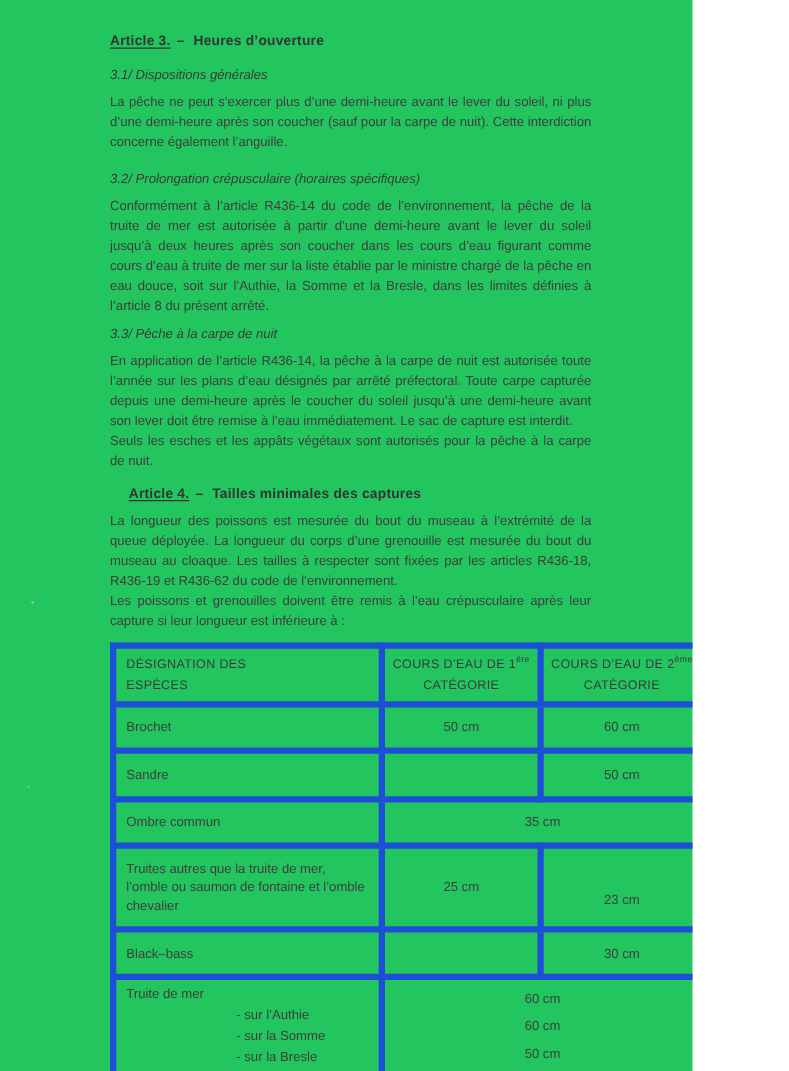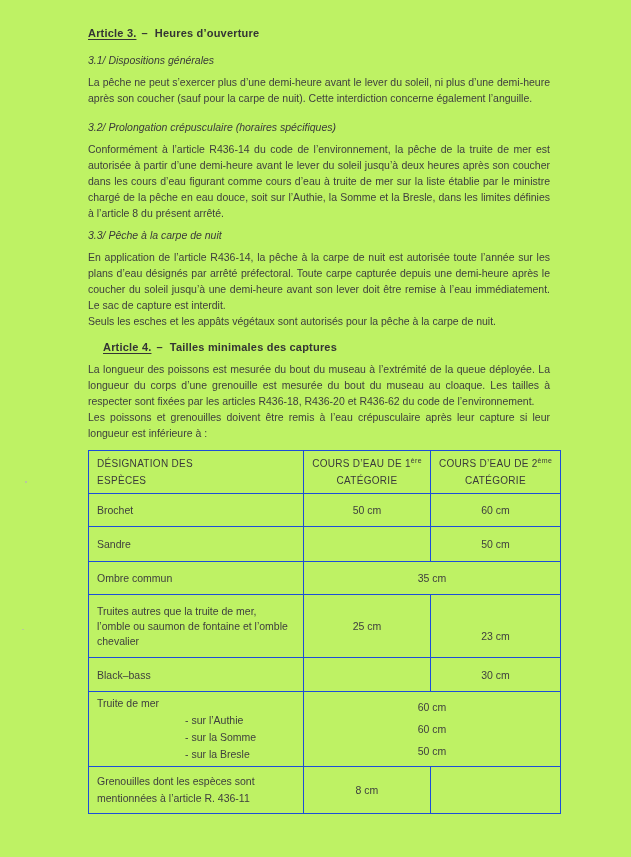--- a/index.html
+++ b/index.html
@@ -1,37 +1,37 @@
 <!DOCTYPE html>
 <html lang="fr"><head>
 <meta charset="utf-8">
 <style>
   html,body{margin:0;padding:0;background:#ffffff;}
   .page{
     position:relative;
-    width:631px;height:857px;
-    background:#bef264;
+    width:554px;height:857px;
+    background:#22c55e;
     font-family:"Liberation Sans","DejaVu Sans",sans-serif;
     color:#3e3e3e;
     overflow:hidden;
     box-sizing:border-box;
   }
   .content{padding:27px 81px 0 88px;}
   .article-title{font-size:11px;font-weight:bold;color:#343434;letter-spacing:.2px;}
   .article-title .ref{text-decoration:underline;text-underline-offset:2px;}
   .article-title .dash{margin:0 7px 0 5px;}
   .art4{margin-top:12px;margin-left:15px;}
   .sub{margin-top:15px;font-size:10.5px;font-style:italic;color:#3a3a3a;}
   .sub-33{margin-top:8px;font-style:italic;}
   p{margin:8px 0 0 0;font-size:10.5px;line-height:16px;text-align:justify;color:#3e3e3e;}
   p.cont{margin-top:0;}
   
   .tbl-wrap{margin:9px 0 0 88px;}
   table{border-collapse:collapse;table-layout:fixed;width:472px;font-size:10.5px;color:#3e3e3e;}
-  td{border:1px solid #1d4ed8;padding:0;vertical-align:middle;}
+  td{border:5px solid #1d4ed8;padding:0;vertical-align:middle;}
   td.species{padding:3px 6px 3px 8px;text-align:left;}
   td.val{text-align:center;}
   tr.r-head td{height:36px;}
   tr.r-head td.species{font-size:10px;letter-spacing:.3px;color:#3a3a3a;}
   tr.r-head td.val{font-size:10px;letter-spacing:.3px;color:#3a3a3a;}
   tr.r-head .hline{line-height:17px;}
   sup{font-size:7px;vertical-align:super;line-height:0;}
   tr.r-brochet td{height:26px;}
   tr.r-sandre td{height:28px;}
   tr.r-ombre td{height:26px;}
@@ -70,21 +70,21 @@
     <p>Conformément à l’article R436-14 du code de l’environnement, la pêche de la truite de mer est autorisée à partir d’une demi-heure avant le lever du soleil jusqu’à deux heures après son coucher dans les cours d’eau figurant comme cours d’eau à truite de mer sur la liste établie par le ministre chargé de la pêche en eau douce, soit sur l’Authie, la Somme et la Bresle, dans les limites définies à l’article 8 du présent arrêté.</p>
 
     <div class="sub sub-33">3.3/ Pêche à la carpe de nuit</div>
     <p>En application de l’article R436-14, la pêche à la carpe de nuit est autorisée toute l’année sur les plans d’eau désignés par arrêté préfectoral. Toute carpe capturée depuis une demi-heure après le coucher du soleil jusqu’à une demi-heure avant son lever doit être remise à l’eau immédiatement. Le sac de capture est interdit.</p>
     <p class="cont">Seuls les esches et les appâts végétaux sont autorisés pour la pêche à la carpe de nuit.</p>
 
     <div class="article-title art4">
       <span class="ref">Article 4.</span><span class="dash">–</span><span class="ttl">Tailles minimales des captures</span>
     </div>
 
-    <p>La longueur des poissons est mesurée du bout du museau à l’extrémité de la queue déployée. La longueur du corps d’une grenouille est mesurée du bout du museau au cloaque. Les tailles à respecter sont fixées par les articles R436-18, R436-20 et R436-62 du code de l’environnement.</p>
+    <p>La longueur des poissons est mesurée du bout du museau à l’extrémité de la queue déployée. La longueur du corps d’une grenouille est mesurée du bout du museau au cloaque. Les tailles à respecter sont fixées par les articles R436-18, R436-19 et R436-62 du code de l’environnement.</p>
     <p class="cont">Les poissons et grenouilles doivent être remis à l’eau crépusculaire après leur capture si leur longueur est inférieure à :</p>
   </div>
 
   <div class="tbl-wrap">
     <table>
       <colgroup>
         <col style="width:215px">
         <col style="width:127px">
         <col style="width:130px">
       </colgroup>

